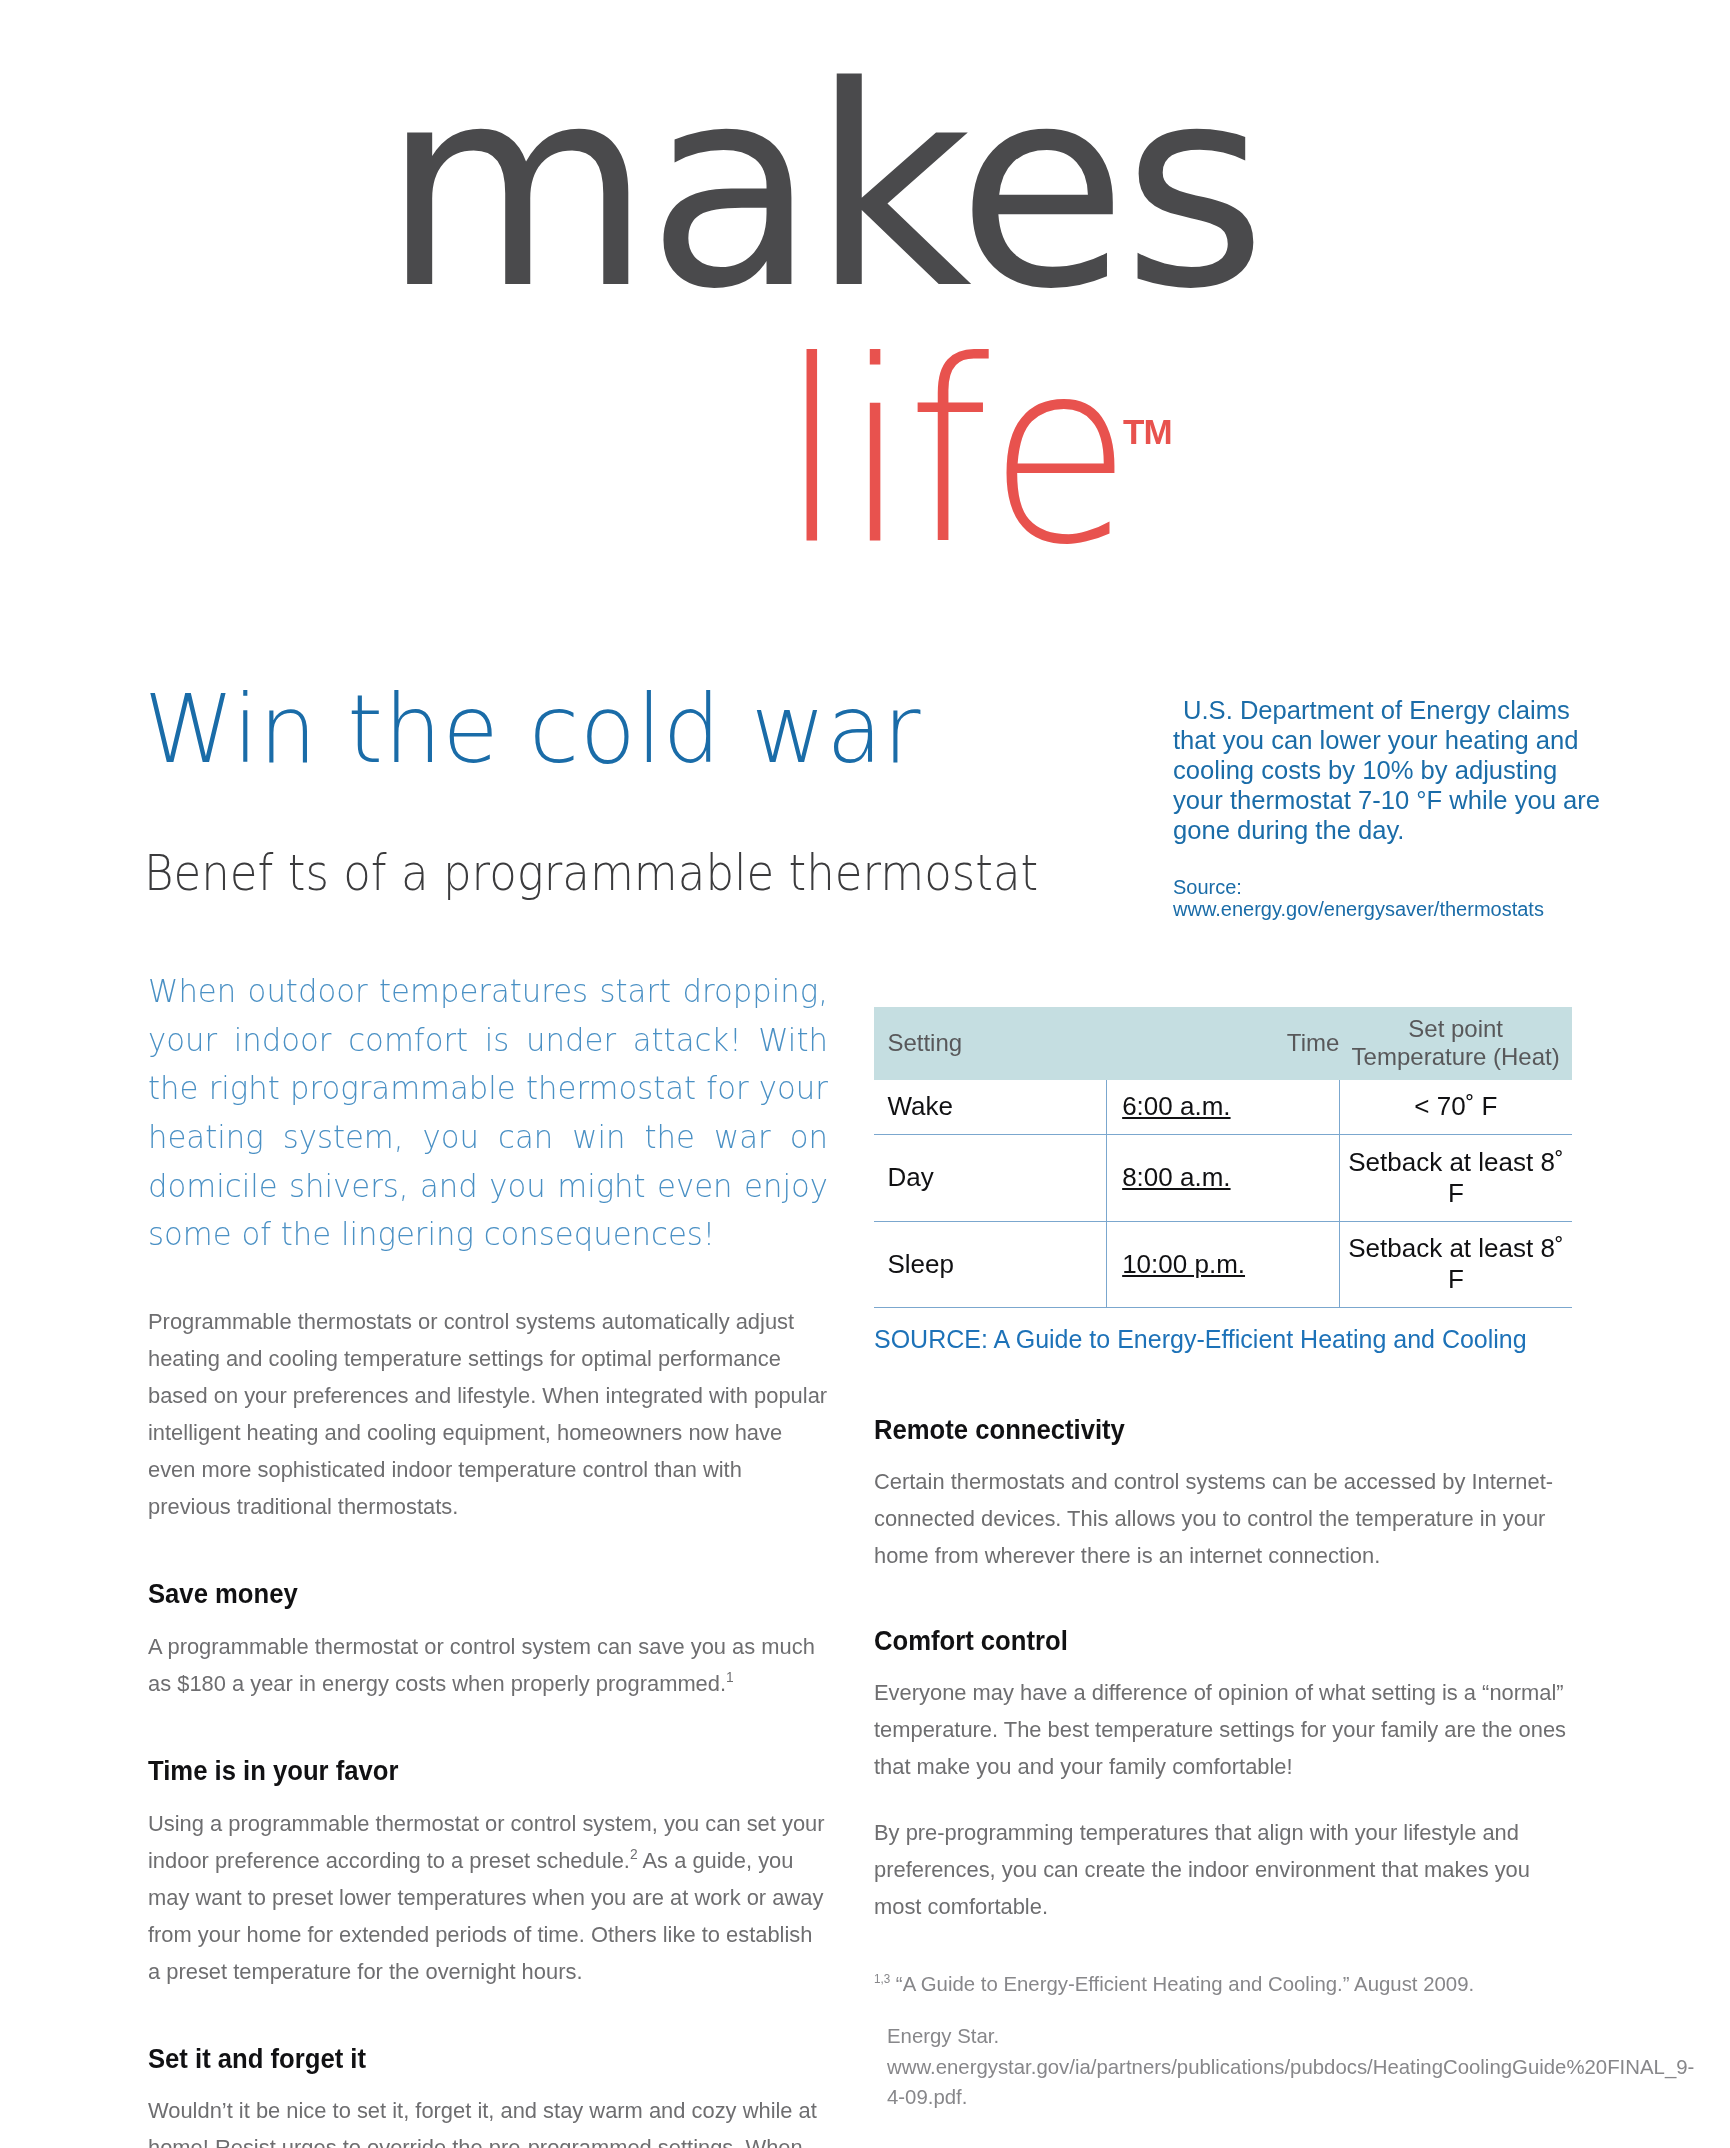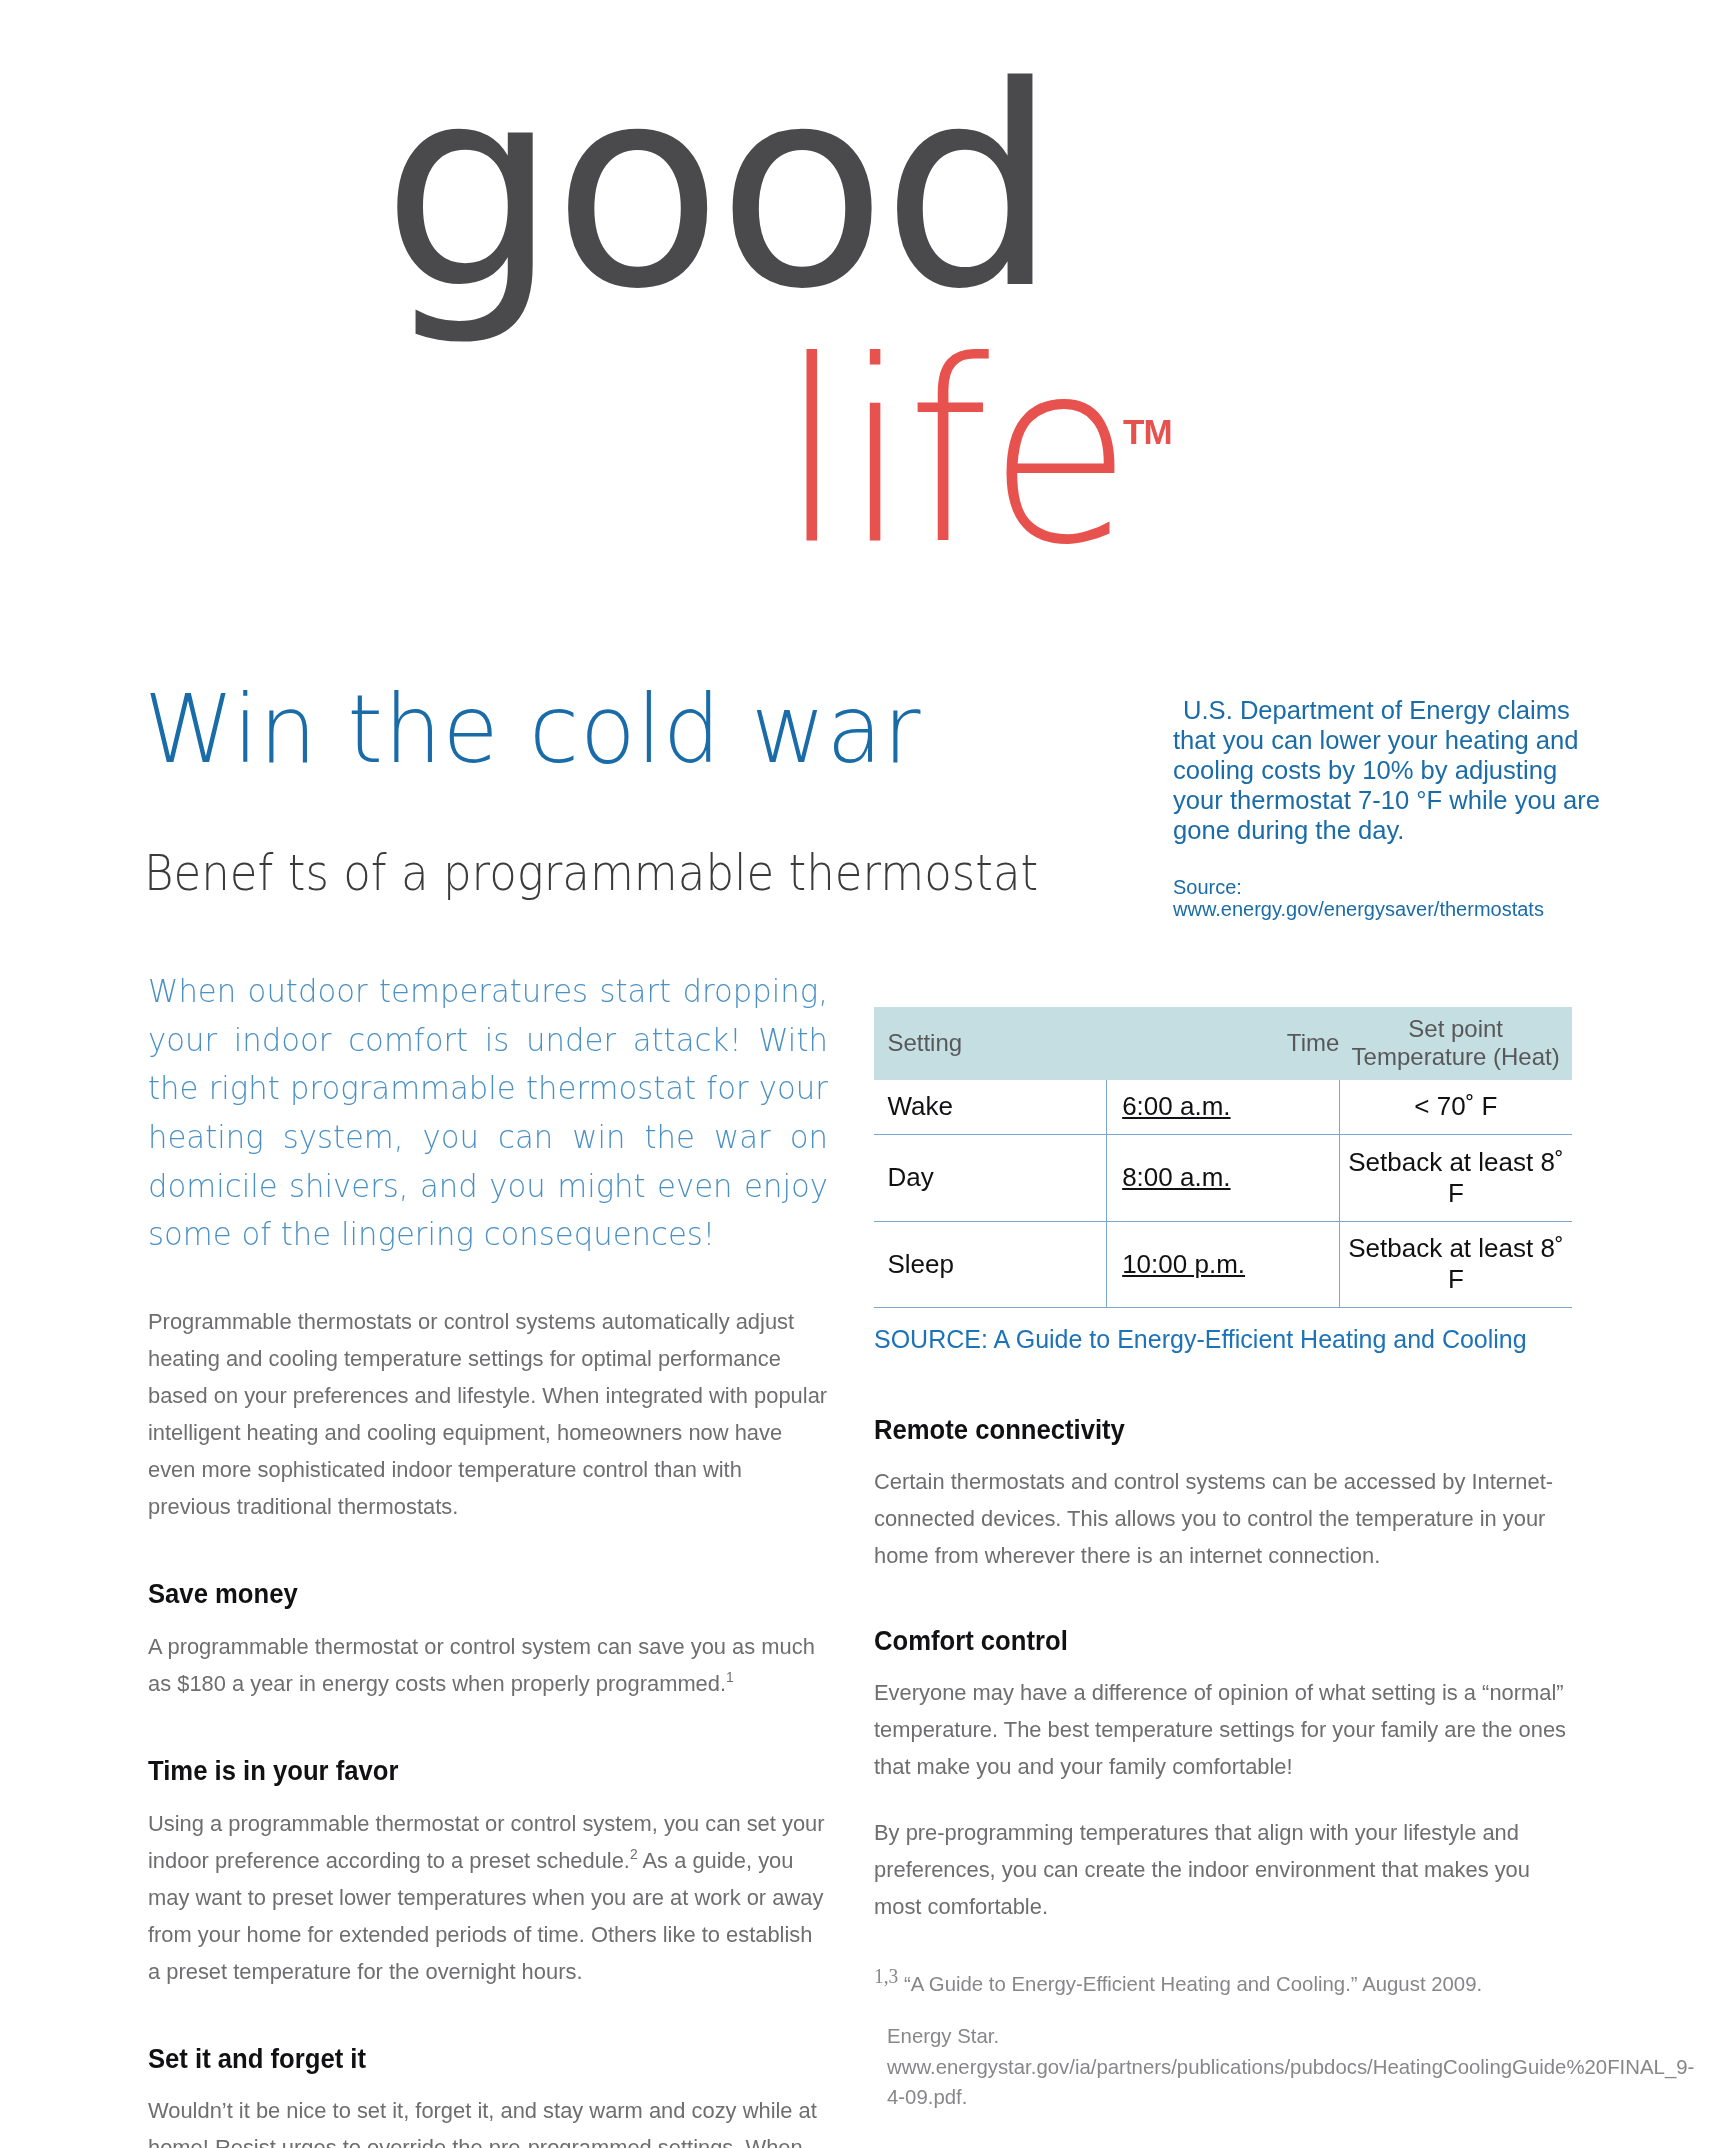--- a/index.html
+++ b/index.html
@@ -237,34 +237,33 @@
   .fn {
     font-family: "Liberation Sans", sans-serif;
     font-size: 21px;
     line-height: 1.45;
     color: #87878a;
     margin: 0 0 22px 0;
     transform: scaleX(0.97);
     transform-origin: left top;
   }
   .fn sup {
-    font-size: 20px;
+    font-size: 12px;
     vertical-align: super;
     line-height: 0;
-    font-family: Liberation Serif, serif;
   }
   .fn-indent { padding-left: 13.4px; }
 </style>
 </head>
 <body>
 
 <div class="page">
 
   <div class="logo-block">
-    <div class="logo-good">good</div>
+    <div class="logo-good">makes</div>
     <div class="logo-life-wrap">
       <span class="logo-life">life</span>
     </div>
     <div class="logo-tm">TM</div>
   </div>
 
   <div class="headline">Win the cold war</div>
   <div class="subhead">Benef ts of a programmable thermostat</div>
 
   <div class="doe-callout">

